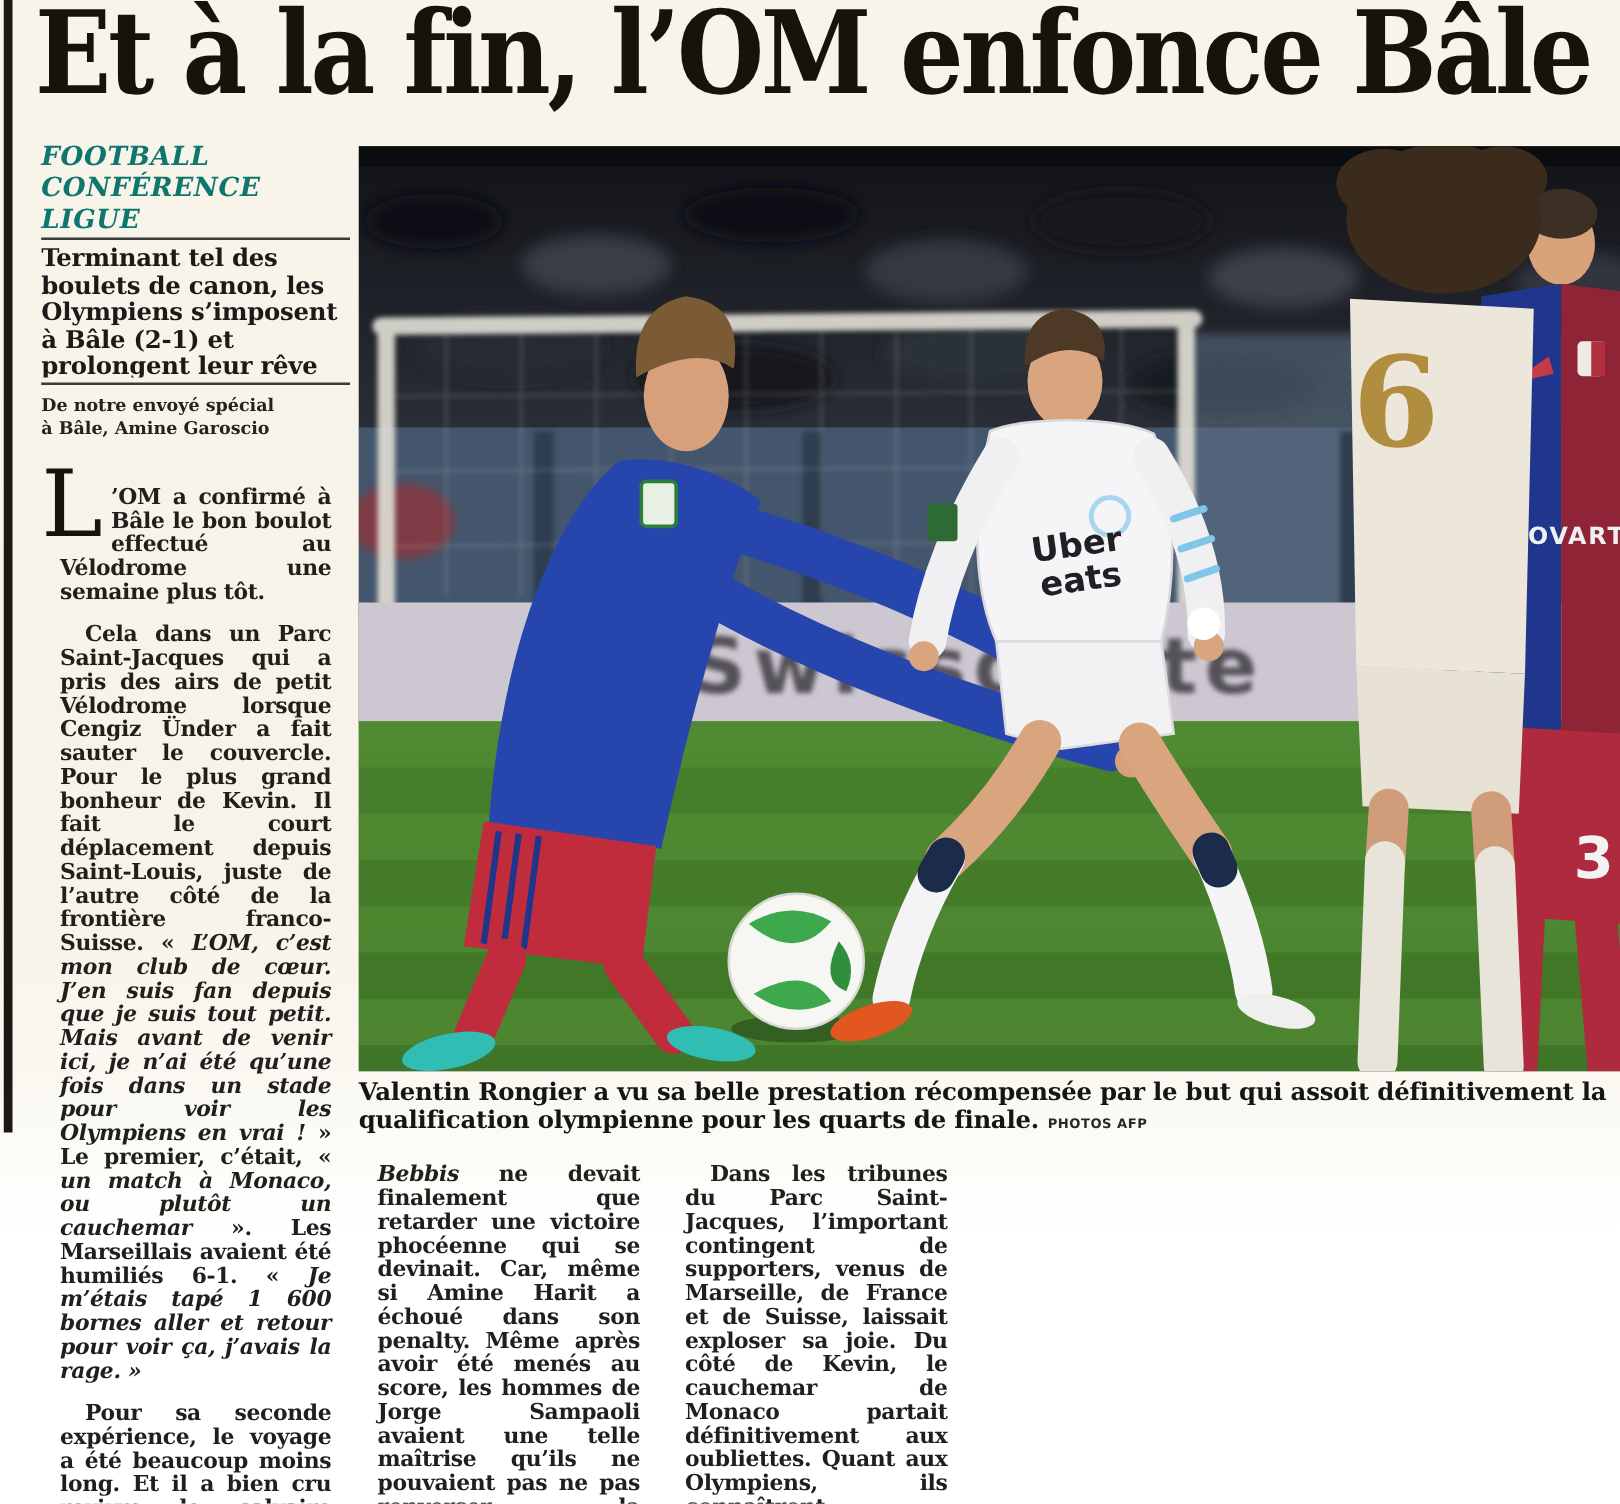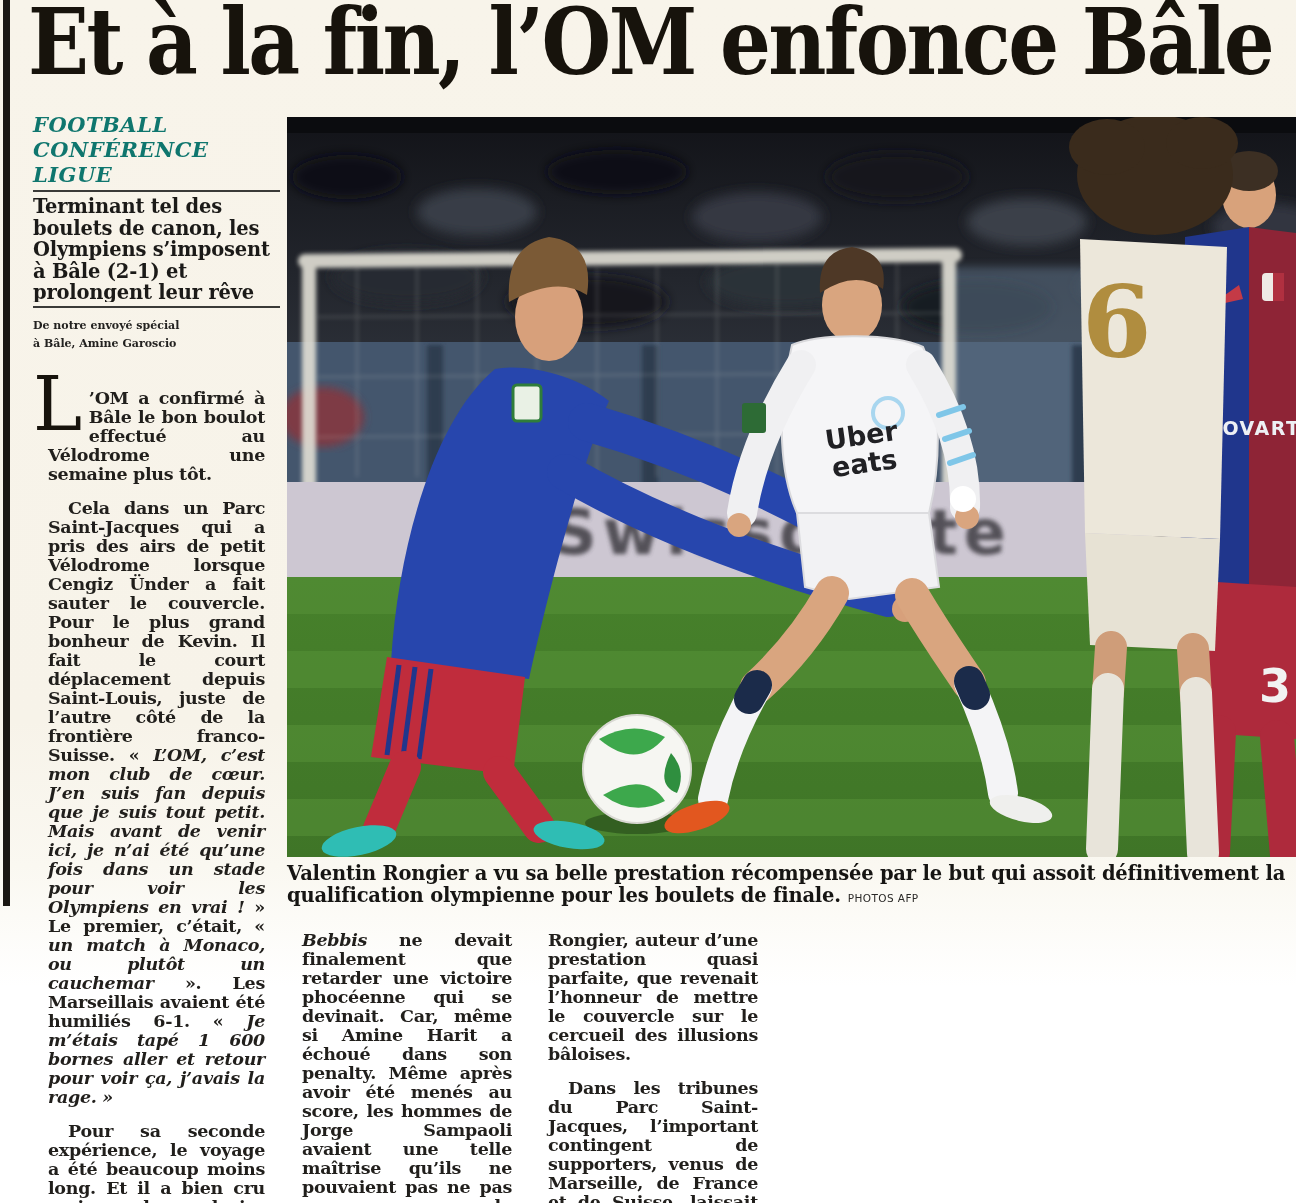--- a/index.html
+++ b/index.html
@@ -15,37 +15,37 @@
     transform:scaleX(0.87);transform-origin:0 50%;
   }
   .kicker{position:absolute;left:33px;top:112px;width:247px;
     font-style:italic;font-weight:700;font-size:21px;line-height:25px;letter-spacing:.5px;color:#0f766e;}
   .rule{position:absolute;left:33px;width:247px;height:2px;background:#3a3a38;}
   .rule1{top:190px;}
   .rule2{top:306px;}
   .standfirst{position:absolute;left:33px;top:196px;width:247px;height:106px;overflow:hidden;
     font-weight:700;font-size:19.5px;line-height:21.5px;color:#1b1a18;letter-spacing:-.2px;}
   .byline{position:absolute;left:33px;top:317px;width:247px;
-    font-weight:700;font-size:11px;line-height:17.5px;color:#232220;}
+    font-weight:700;font-size:14px;line-height:17.5px;color:#232220;}
   .bodycol{position:absolute;font-size:17.5px;line-height:19px;text-align:justify;
     color:#211f1c;letter-spacing:-.3px;overflow:hidden;}
   .col1{left:33px;top:374px;width:247px;height:829px;}
   .col2{left:287px;top:916px;width:240px;height:289px;}
   .col3{left:533px;top:916px;width:240px;height:289px;}
   .body-p{margin:15px;font-weight:bold;}
   .body-p.ind{text-indent:20px;}
   .body-p i{font-style:italic;}
   .dropcap{float:left;font-size:74px;line-height:57px;padding:2px 7px 0 0;color:#17130c;}
   figure.photo{position:absolute;left:287px;top:117px;width:1009px;height:740px;margin:0;
     background:#16181c;overflow:hidden;}
   figure.photo svg{display:block;width:100%;height:100%;}
   .caption{position:absolute;left:287px;top:863px;width:1006px;
     font-weight:700;font-size:19.5px;line-height:22px;color:#161513;letter-spacing:-.2px;}
   .credit{font-family:"DejaVu Sans","Liberation Sans",sans-serif;
-    font-size:10.5px;font-weight:400;letter-spacing:.4px;color:#2a2927;margin-left:7px;}
+    font-size:10.5px;font-weight:700;letter-spacing:.4px;color:#2a2927;margin-left:7px;}
 </style>
 </head>
 <body>
 
 <div class="black-strip"></div>
 
 <h1 class="headline">Et à la fin, l’OM enfonce Bâle</h1>
 
 <div class="kicker">
   <div>FOOTBALL</div>
@@ -265,23 +265,22 @@
         <path d="M 625 478 C 650 520 668 545 682 566" stroke="#d9a57f" stroke-width="34"></path>
         <path d="M 682 566 C 700 606 712 646 716 676" stroke="#f4f4f6" stroke-width="30"></path>
         <line x1="682" y1="564" x2="688" y2="578" stroke="#1b2b4a" stroke-width="30"></line>
       </g>
       <ellipse cx="734" cy="692" rx="32" ry="12" transform="rotate(14 734 692)" fill="#efefed"></ellipse>
     </g>
   </svg>
 </figure>
 
 <div class="caption">
-  <span>Valentin Rongier a vu sa belle prestation récompensée par le but qui assoit définitivement la qualification olympienne pour les boulets de finale.</span><span class="credit">PHOTOS AFP</span>
+  <span>Valentin Rongier a vu sa belle prestation récompensée par le but qui assoit définitivement la qualification olympienne pour les quarts de finale.</span><span class="credit">PHOTOS AFP</span>
 </div>
 
 <div class="bodycol col2">
     <p class="body-p"><i>Bebbis</i><span> ne devait finalement que retarder une victoire phocéenne qui se devinait. Car, même si Amine Harit a échoué dans son penalty. Même après avoir été menés au score, les hommes de Jorge Sampaoli avaient une telle maîtrise qu’ils ne pouvaient pas ne pas renverser la situation. C’est dans un final de folie, comme seuls les Olympiens ont le secret, que la bascule devenait positive.</span></p>
     <p class="body-p ind"><span>Après l’égalisation rageuse de Cengiz Ünder, c’est à Valentin</span></p>
   </div>
 <div class="bodycol col3">
-    <p class="body-p"><span>Rongier, auteur d’une prestation quasi parfaite, que revenait l’honneur de mettre le couvercle sur le cercueil des illusions bâloises.</span></p>
     <p class="body-p ind"><span>Dans les tribunes du Parc Saint-Jacques, l’important contingent de supporters, venus de Marseille, de France et de Suisse, laissait exploser sa joie. Du côté de Kevin, le cauchemar de Monaco partait définitivement aux oubliettes. Quant aux Olympiens, ils connaîtront aujourd’hui leur adversaire.</span></p>
   </div>
 
 </body></html>

